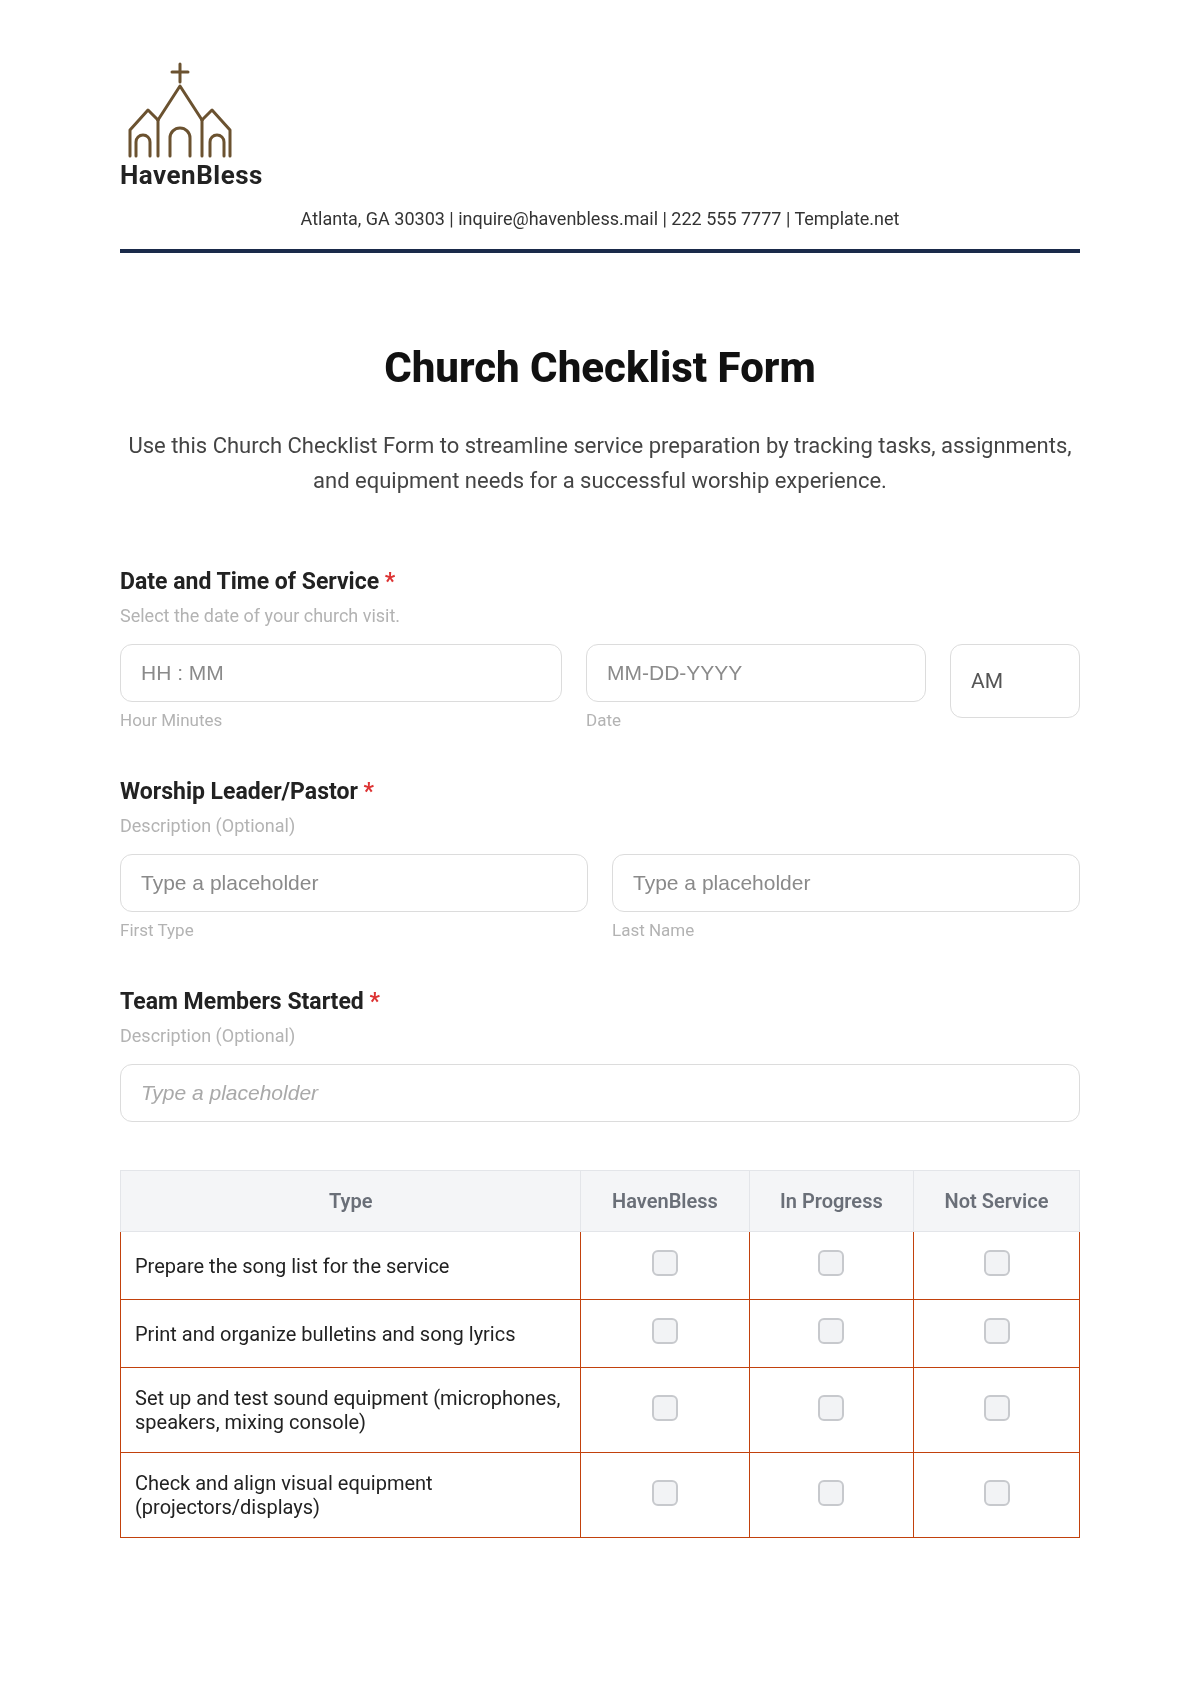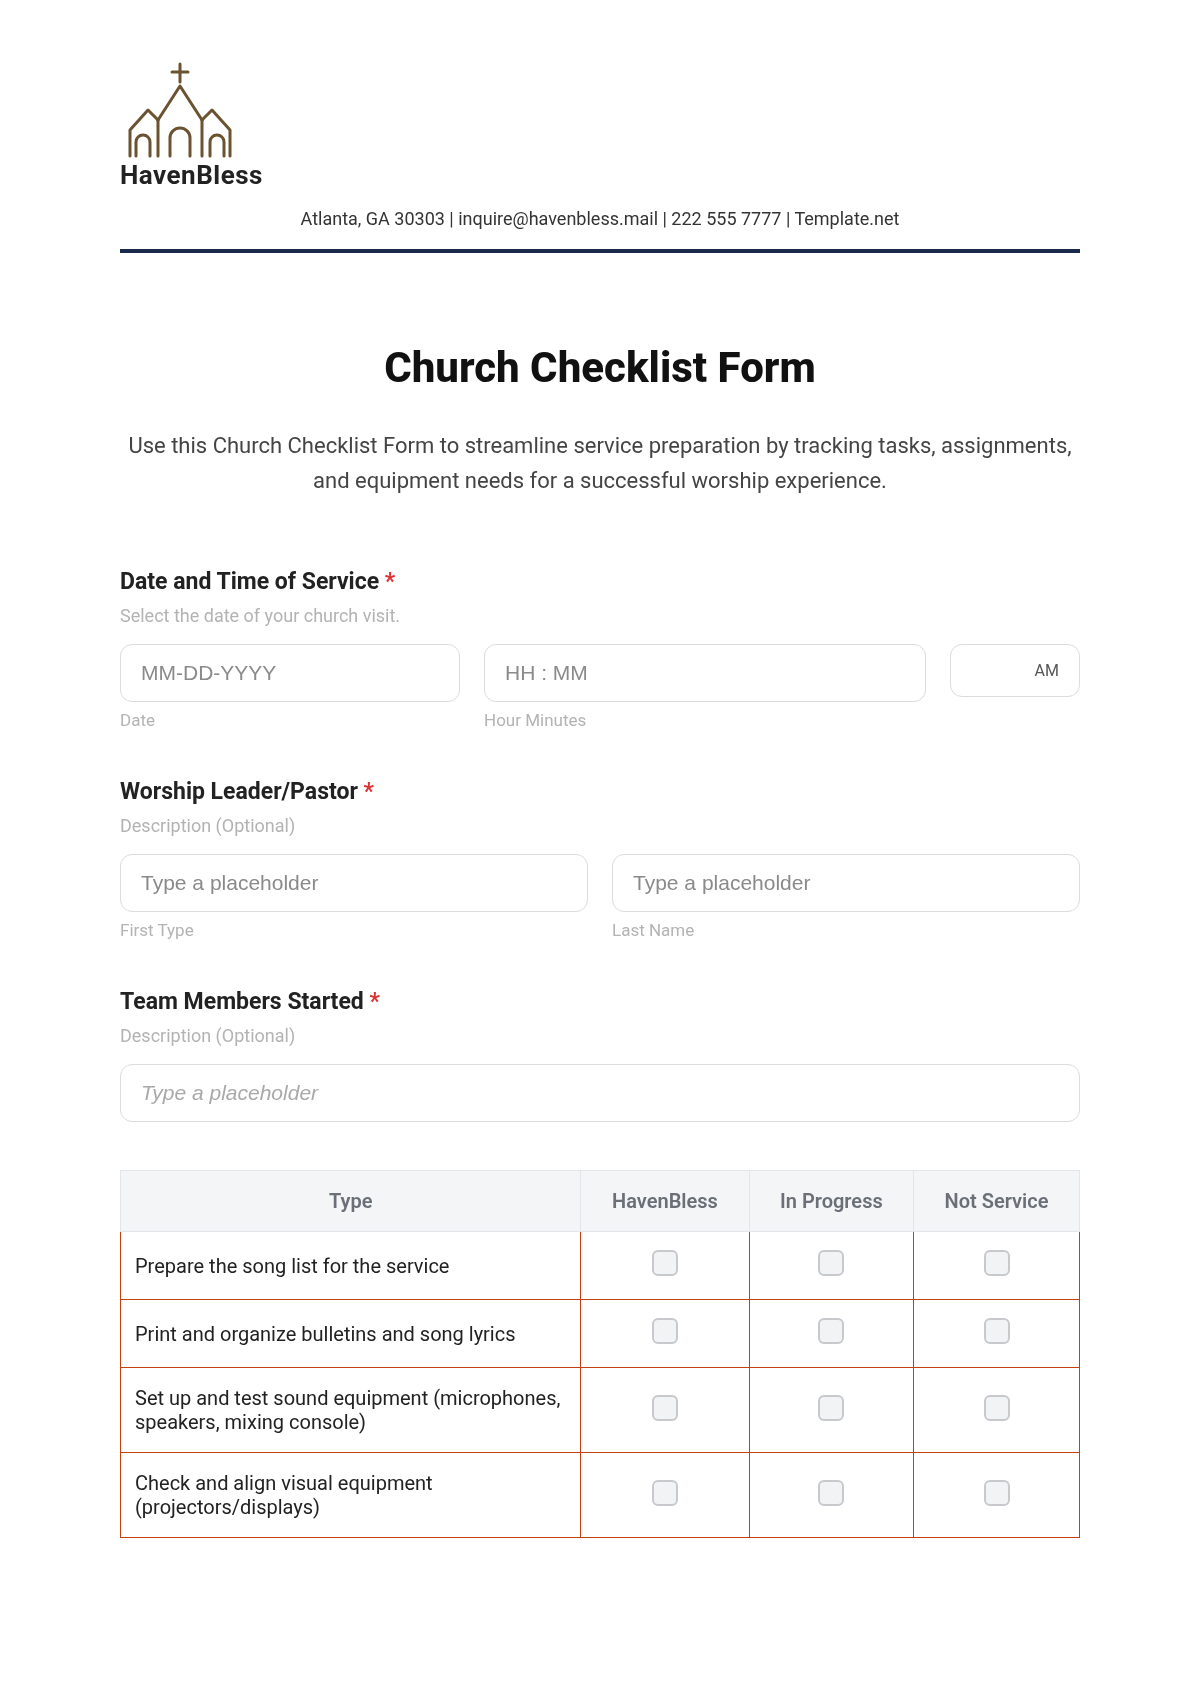--- a/index.html
+++ b/index.html
@@ -78,24 +78,24 @@
       padding: 16px 20px;
       font-size: 21px;
       color: #222;
       background: #fff;
     }
     .input::placeholder { color: #8a8a8a; }
     .input.italic::placeholder { font-style: italic; color: #a9a9a9; }
     .ampm-box {
       border: 1px solid #dcdcdc;
       border-radius: 12px;
-      padding: 16px 20px;
-      font-size: 16px;
+      padding: 24px 20px;
+      font-size: 21px;
       color: #555;
-      text-align: right;
+      text-align: left;
       background: #fff;
     }
     table.checklist {
       width: 100%;
       border-collapse: collapse;
       margin-top: 30px;
       font-size: 20px;
     }
     table.checklist th {
       background: #f4f5f7;
@@ -148,27 +148,27 @@
 <h1 class="page-title">Church Checklist Form</h1>
 <p class="page-desc">Use this Church Checklist Form to streamline service preparation by tracking tasks, assignments, and equipment needs for a successful worship experience.</p>
 
 <div class="field-block">
   <div class="field-label">
     <span>Date and Time of Service</span>
     <span class="req">*</span>
   </div>
   <div class="field-help">Select the date of your church visit.</div>
   <div class="row">
+    <div class="col col-time">
+      <input class="input" type="text" placeholder="HH : MM" style="">
+      <div class="field-sub">Hour Minutes</div>
+    </div>
     <div class="col col-date">
       <input class="input" type="text" placeholder="MM-DD-YYYY" style="">
       <div class="field-sub">Date</div>
-    </div>
-    <div class="col col-time">
-      <input class="input" type="text" placeholder="HH : MM" style="">
-      <div class="field-sub">Hour Minutes</div>
     </div>
     <div class="col col-ampm">
       <div class="ampm-box">AM</div>
     </div>
   </div>
 </div>
 
 <div class="field-block">
   <div class="field-label">
     <span>Worship Leader/Pastor</span>

